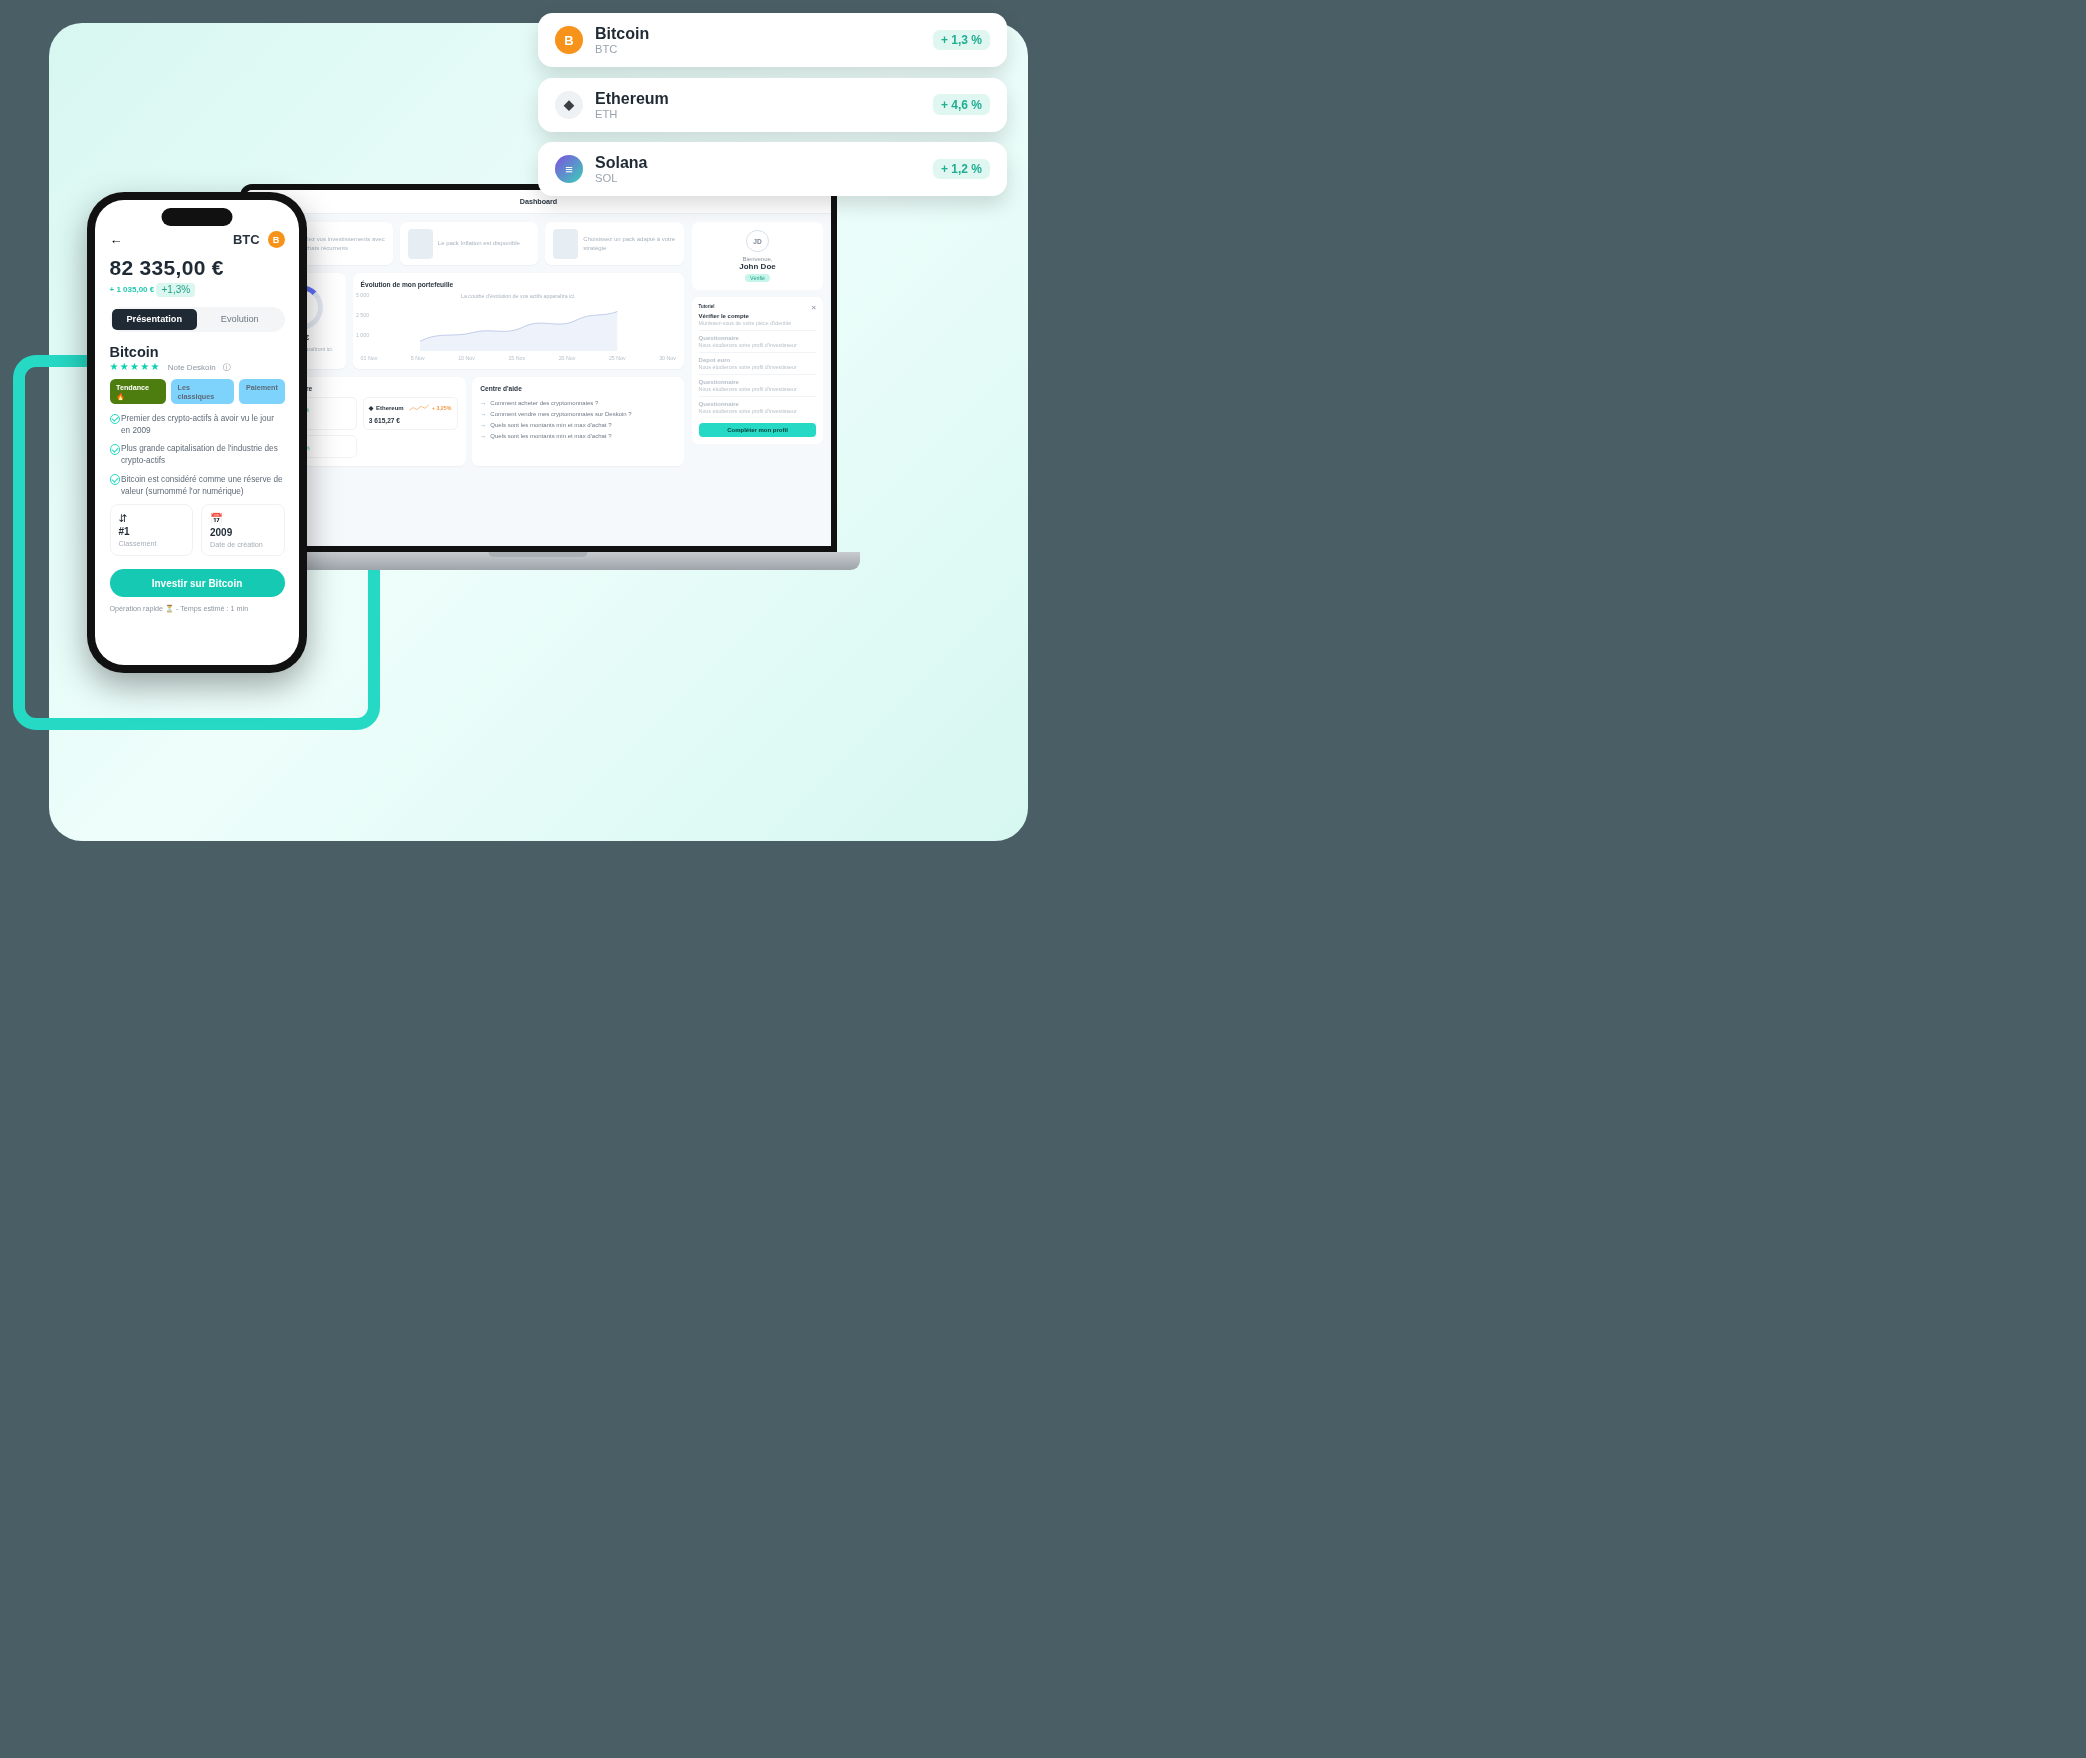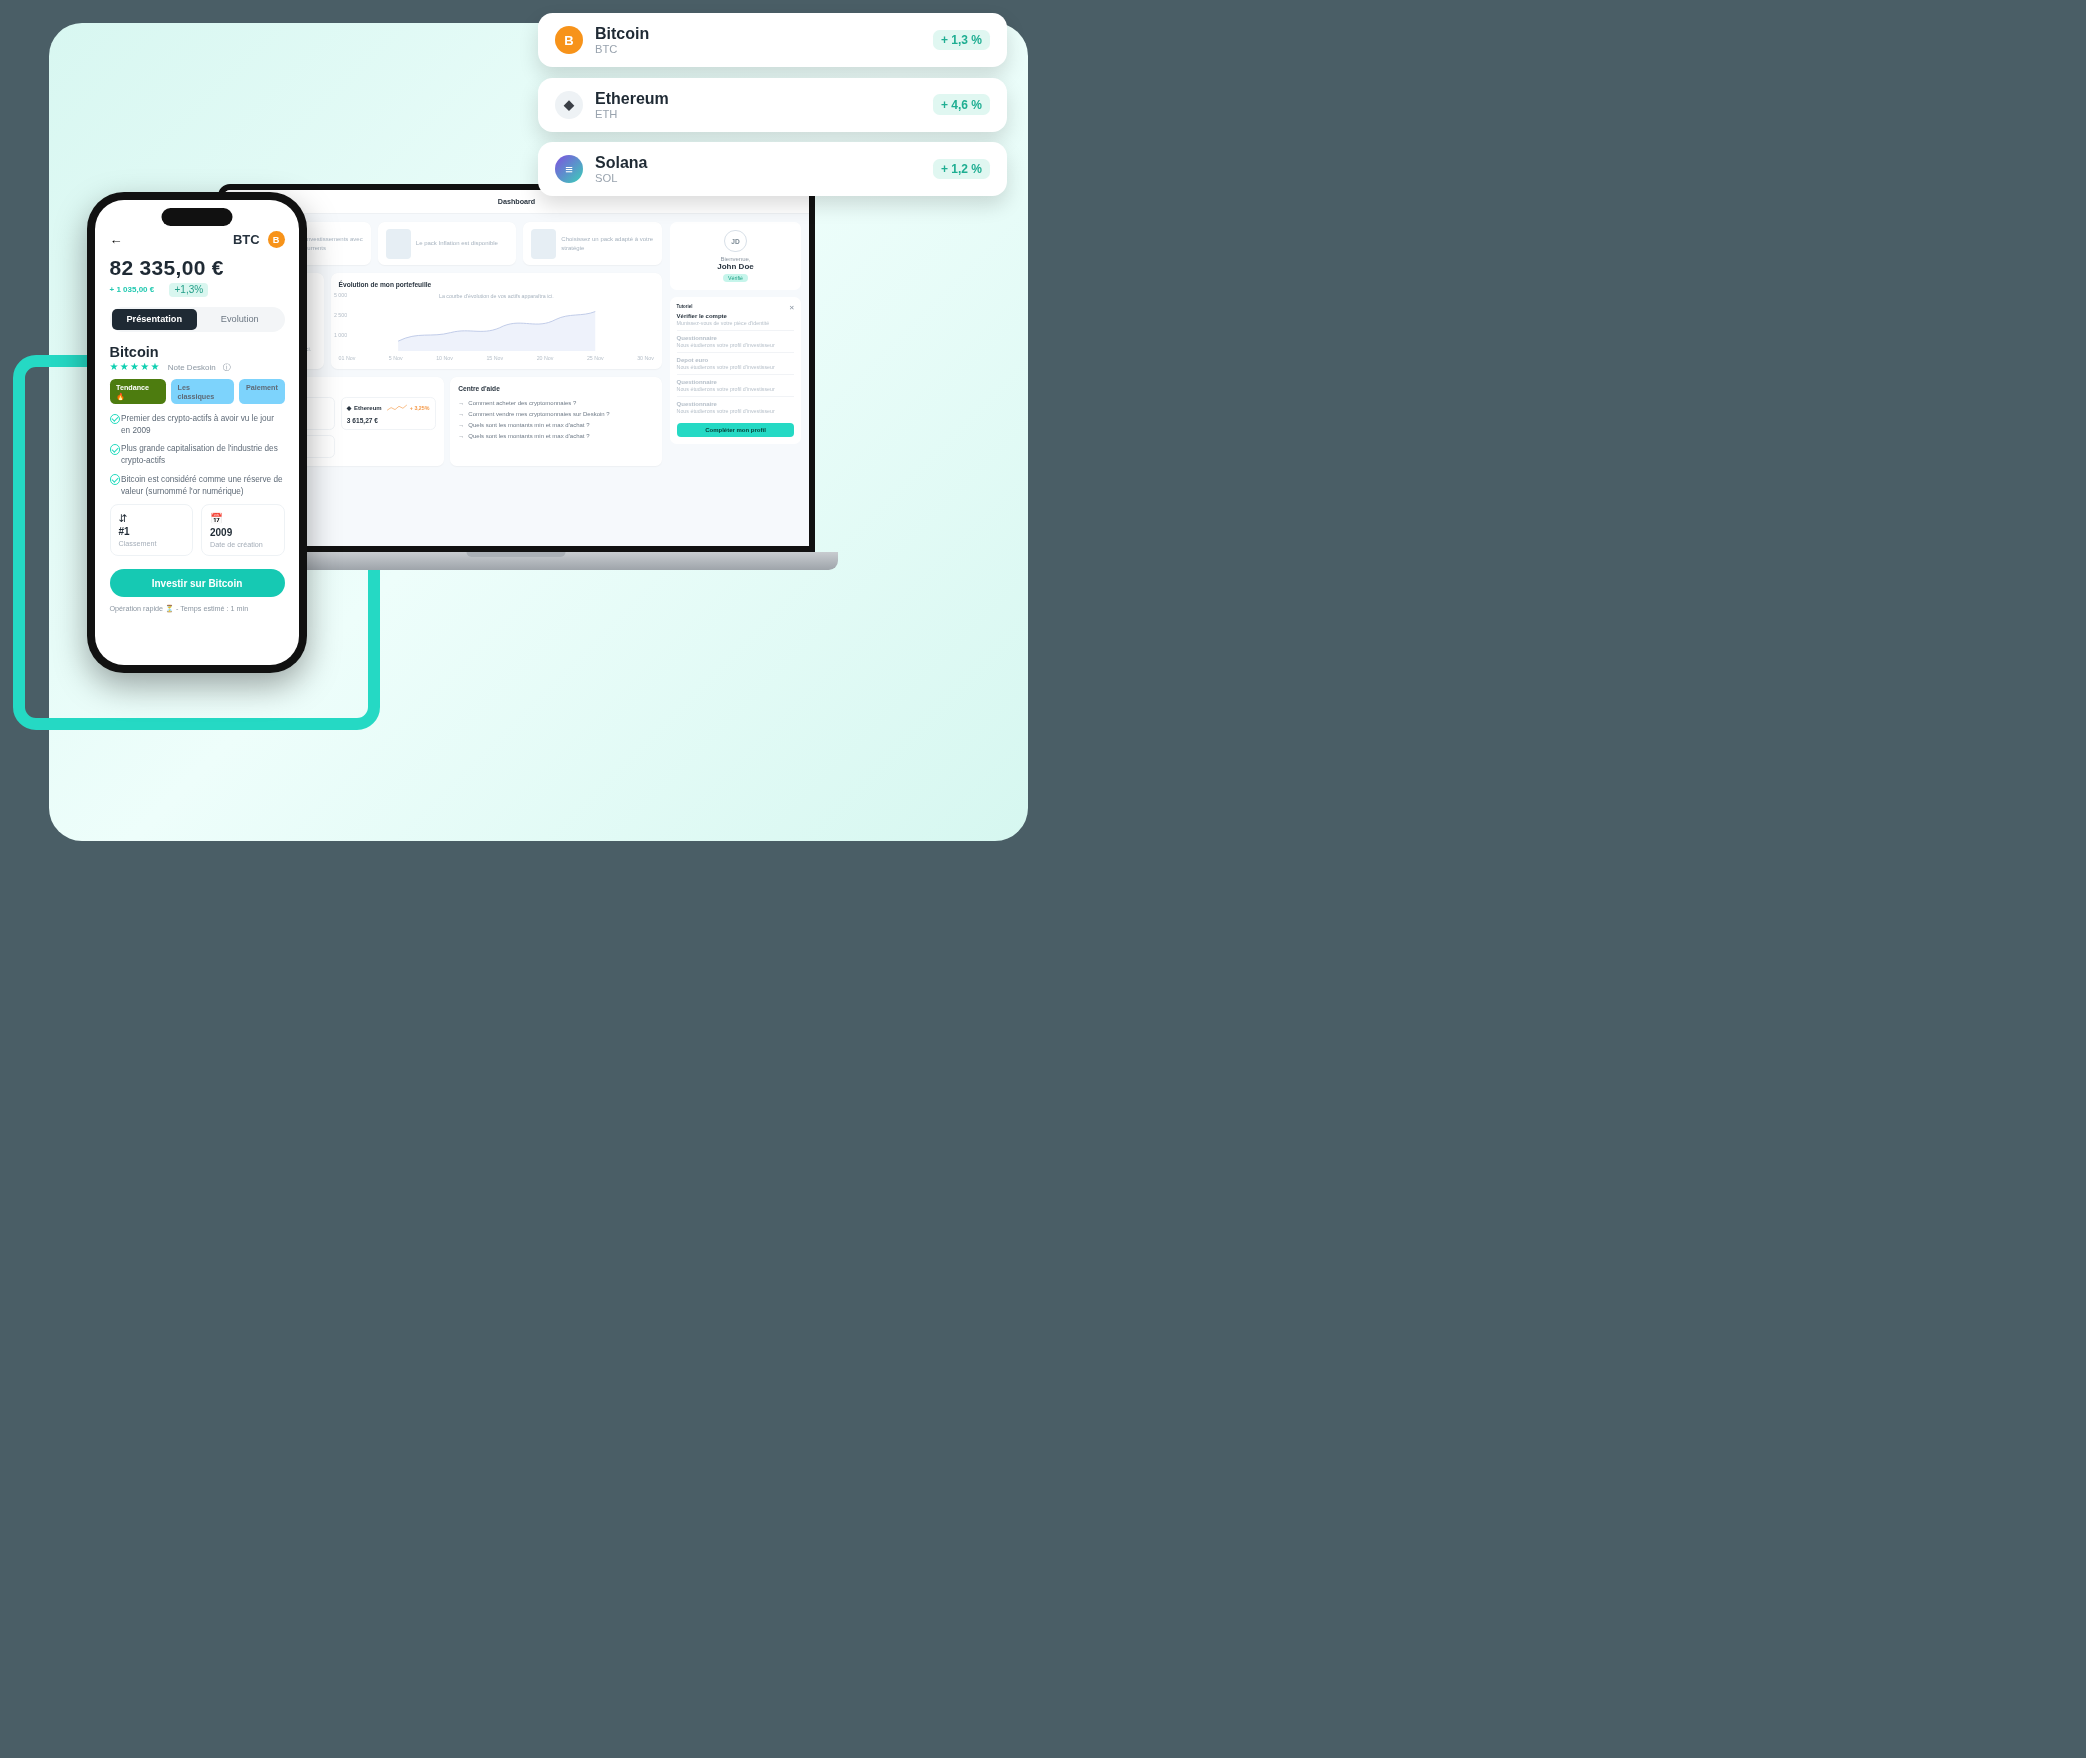--- a/index.html
+++ b/index.html
@@ -1,20 +1,20 @@
 <!DOCTYPE html>
 <html style="font-size:10.5px"><head>
 <meta charset="utf-8">
 <style>
 *{box-sizing:border-box;margin:0;padding:0;font-family:-apple-system,BlinkMacSystemFont,'Segoe UI',Arial,sans-serif}
 body{background:#4a5e66;width:1043px;height:879px;position:relative;overflow:hidden}
 .bg-card{position:absolute;left:49px;top:23px;width:979px;height:818px;background:linear-gradient(135deg,#d8f7f1 0%,#eefefb 50%,#d6f7f0 100%);border-radius:33px}
 .teal-frame{position:absolute;left:13px;top:355px;width:367px;height:375px;border:12px solid #25d9c4;border-radius:23px}
 
-.laptop{position:absolute;left:218px;top:184px;width:597px;height:388px}
+.laptop{position:absolute;left:240px;top:184px;width:597px;height:388px}
 .laptop-screen{width:597px;height:368px;background:#f6f9fc;border:6.6px solid #111;border-radius:12px 12px 0 0;overflow:hidden;position:relative;font-size:6.6px;color:#2a3540}
 .laptop-base{width:644px;height:18.4px;background:linear-gradient(#c8ccd0,#9ea4aa);border-radius:0 0 9.2px 9.2px;margin-left:-24px;position:relative}
 .laptop-base::before{content:'';position:absolute;left:50%;top:0;transform:translateX(-50%);width:99px;height:5.3px;background:#aab0b6;border-radius:0 0 5.3px 5.3px}
 .lp-top{height:24px;display:flex;align-items:center;justify-content:center;gap:20px;background:#fff;border-bottom:0.7px solid #eef1f4;font-weight:600;font-size:7.2px}
 .lp-body{display:flex;gap:8px;padding:8px}
 .lp-main{flex:1;display:flex;flex-direction:column;gap:8px}
 .lp-row{display:flex;gap:6.6px}
 .tile{background:#fff;border-radius:6.6px;padding:6.6px 8px;box-shadow:0 0.7px 1.3px rgba(0,0,0,.04);font-size:6px;color:#a7b3bf;line-height:1.4;flex:1;display:flex;align-items:center;gap:5.3px;min-height:39px}
 .tile .blk{width:25px;height:30px;background:#e6eef4;border-radius:4px;flex-shrink:0}
 .panel{background:#fff;border-radius:6.6px;padding:8px;box-shadow:0 0.7px 1.3px rgba(0,0,0,.04)}
@@ -45,21 +45,21 @@
 .followgrid{display:grid;grid-template-columns:1fr 1fr;gap:5.3px}
 
 .phone{position:absolute;left:87px;top:192px;width:220px;height:481px;background:#111;border-radius:37px;padding:8px;box-shadow:0 13px 33px rgba(0,0,0,.35)}
 .phone-screen{width:100%;height:100%;background:#fff;border-radius:29px;overflow:hidden;position:relative;padding:13px 14.5px 10.5px}
 .notch{position:absolute;left:50%;top:8px;transform:translateX(-50%);width:71px;height:18.4px;background:#111;border-radius:10.5px}
 .ph-top{display:flex;align-items:center;gap:5.3px;margin-top:18.4px}
 .back{font-size:13px}
 .ph-sym{font-size:13px;font-weight:600;color:#27333f;margin-left:auto;margin-right:2.6px}
 .btc-ico{width:17px;height:17px;border-radius:50%;background:#f7931a;display:inline-flex;align-items:center;justify-content:center;color:#fff;font-weight:800;font-size:9.2px}
 .big-price{font-size:21px;font-weight:700;color:#1f2a34;margin-top:8px;letter-spacing:0.3px}
-.deltas{display:flex;align-items:center;gap:15px;margin-top:2.6px;font-size:8px}
+.deltas{display:flex;align-items:center;gap:2px;margin-top:2.6px;font-size:8px}
 .delta-abs{color:#21c9b0;font-weight:600}
 .delta-pct{background:#d9f6ef;color:#239e88;padding:1.3px 5.3px;border-radius:4px;font-size:10px}
 .seg{display:flex;background:#f3f5f7;border-radius:16px;margin-top:10.5px;padding:2px}
 .seg span{flex:1;text-align:center;padding:5.3px 0;font-size:9.2px;color:#6d7884}
 .seg .on{background:#1f2a34;color:#fff;border-radius:5px;font-weight:600}
 .ph-h2{font-size:14.5px;font-weight:700;color:#1f2a34;margin-top:12px}
 .stars{color:#0dcfb0;font-size:10px;letter-spacing:1.3px;margin-top:2.6px}
 .note{font-size:8px;color:#8c97a2;margin-left:4px}
 .tags{display:flex;gap:5.3px;margin-top:6.6px}
 .tag{padding:3.3px 6.6px;border-radius:5.3px;font-size:7.2px;font-weight:600}

